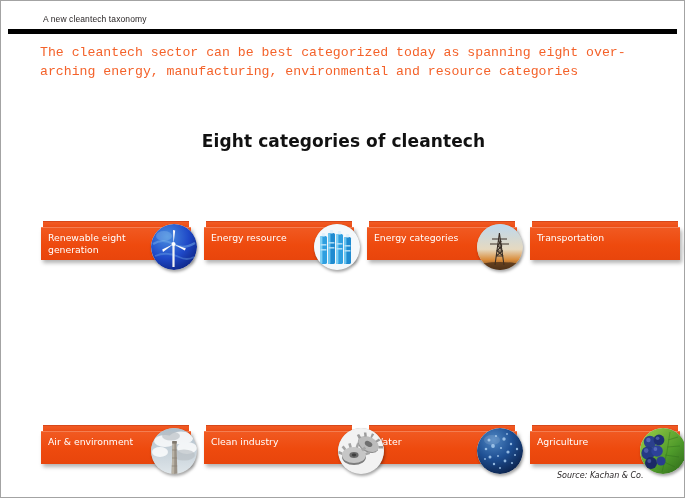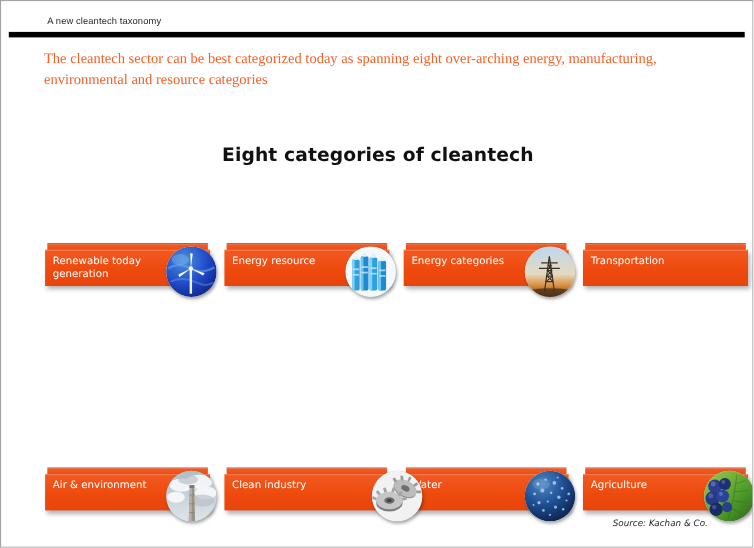--- a/index.html
+++ b/index.html
@@ -62,21 +62,21 @@
 
   
   .slide-title {
     position: absolute;
     left: 39px;
     top: 42px;
     width: 615px;
     font-size: 13.2px;
     line-height: 19px;
     color: #f4622a;
-    font-family: Liberation Serif, serif;
+    font-family: Liberation Mono, monospace;
     font-weight: normal;
   }
 
   
   .subhead {
     position: absolute;
     left: 0;
     top: 130px;
     width: 685px;
     text-align: center;
@@ -175,21 +175,21 @@
 
   <div class="slide-title">The cleantech sector can be best categorized today as spanning eight over-arching energy, manufacturing, environmental and resource categories</div>
 
   <div class="subhead">Eight categories of cleantech</div>
 
   <div class="grid">
 
     <div class="cat" style="left:40px; top:220px;">
       <div class="bevel"></div>
       <div class="plate"></div>
-      <div class="label">Renewable today generation</div>
+      <div class="label">Renewable eight generation</div>
       <div class="thumb">
         <svg viewBox="0 0 46 46">
           <defs>
               <radialGradient id="g1" cx="35%" cy="28%" r="85%">
             <stop offset="0%" stop-color="#4a8fe0"></stop>
                 <stop offset="55%" stop-color="#1f49c8"></stop>
                 <stop offset="100%" stop-color="#0b1f7a"></stop>
           </radialGradient>
             </defs>
           <circle cx="23" cy="23" r="23" fill="url(#g1)"></circle>

